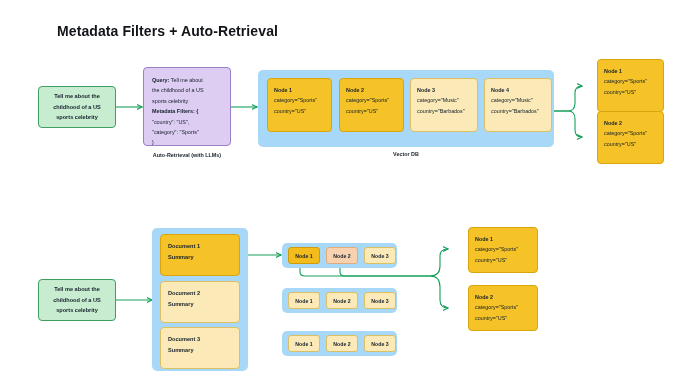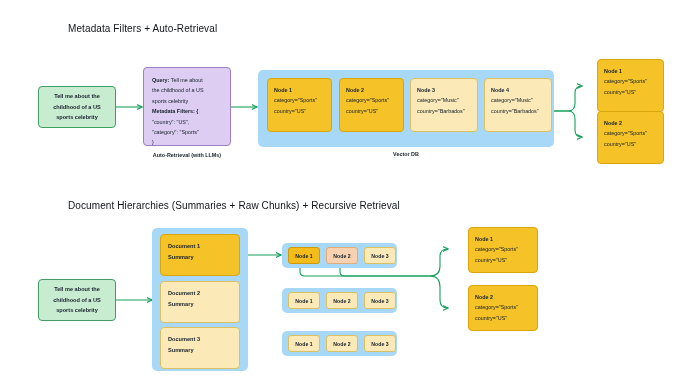--- a/index.html
+++ b/index.html
@@ -8,26 +8,25 @@
     background:#ffffff;
     font-family:"Liberation Sans", sans-serif;
     overflow:hidden;
     position:relative;
   }
   .canvas{position:absolute;inset:0;}
   svg.wires{position:absolute;left:0;top:0;width:700px;height:375px;pointer-events:none;}
 
   .title{
     position:absolute;
-    font-size:10px;
-    font-weight:normal;
+    font-size:14px;
+    font-weight:bold;
     color:#111418;
     letter-spacing:0.1px;
     white-space:nowrap;
-    margin-left:11px;
   }
 
   .box{
     position:absolute;
     box-sizing:border-box;
     border-radius:4px;
     border:1px solid;
     display:flex;
     flex-direction:column;
     justify-content:center;
@@ -216,21 +215,20 @@
     <div class="nt">Node 1</div>
     <div class="nm">category="Sports"</div>
     <div class="nm">country="US"</div>
   </div>
   <div class="node-card gold" style="left:597px;top:111px;width:67px;height:53px;">
     <div class="nt">Node 2</div>
     <div class="nm">category="Sports"</div>
     <div class="nm">country="US"</div>
   </div>
 
-  <div class="title" style="left:57px;top:200px;">Document Hierarchies (Summaries + Raw Chunks) + Recursive Retrieval</div>
 
   <div class="box query-box" style="left:38px;top:279px;width:78px;height:42px;">
     <div class="line">Tell me about the</div>
     <div class="line">childhood of a US</div>
     <div class="line">sports celebrity</div>
   </div>
 
   <div class="blue-pane" style="left:152px;top:228px;width:96px;height:143px;"></div>
 
   <div class="doc-box gold" style="left:160px;top:234px;width:80px;height:42px;">

